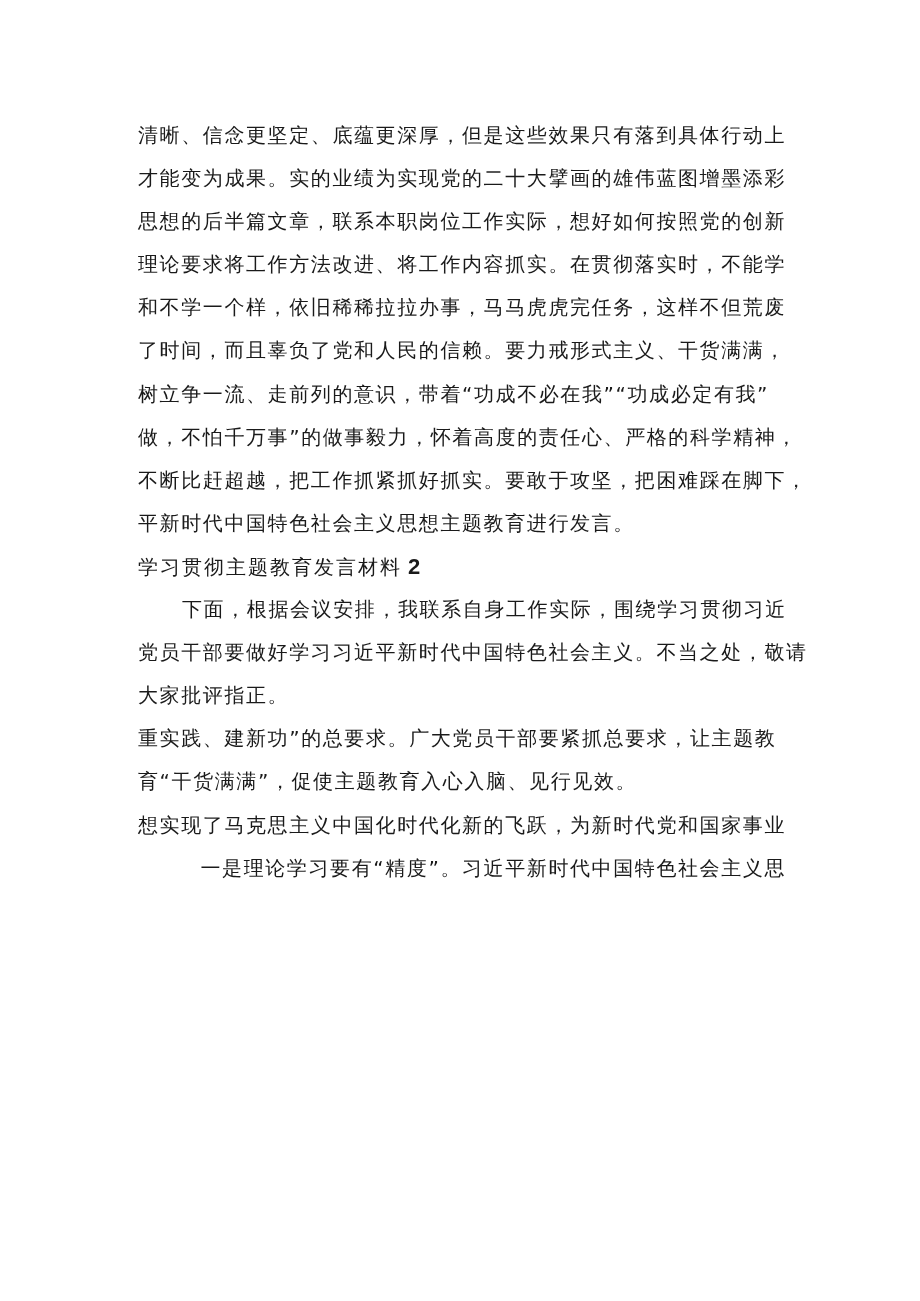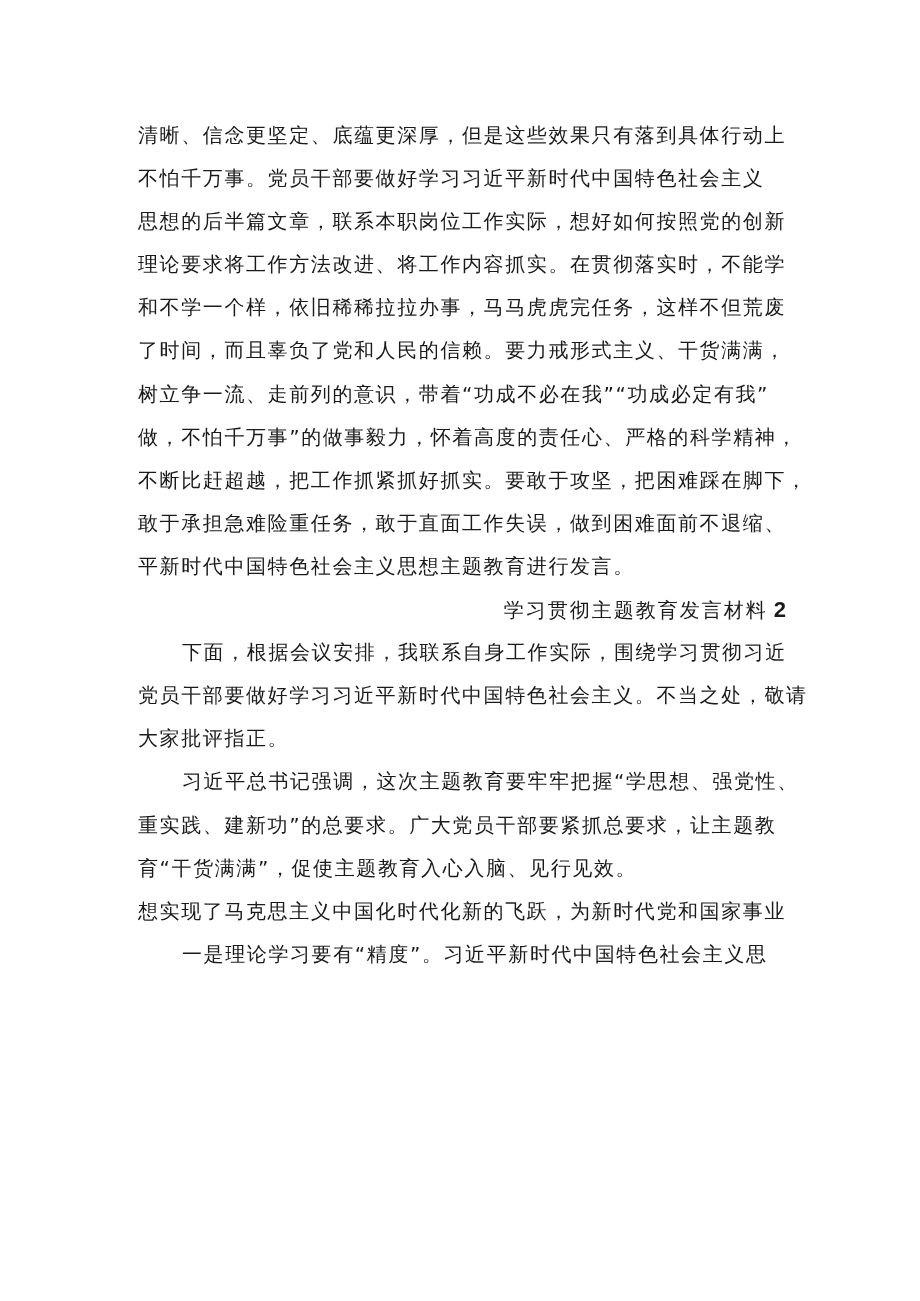--- a/index.html
+++ b/index.html
@@ -31,65 +31,64 @@
     }
     .line {
       height: 43.1px;
       line-height: 43.1px;
       font-size: 20px;
       white-space: nowrap;
       letter-spacing: 1.6px;
     }
     .line.indent {
       padding-left: 44px;
+      text-align: right;
     }
     .heading {
-      text-align: right;
+      text-align: left;
       letter-spacing: 2px;
     }
     .heading .num {
       font-family: "Liberation Sans", sans-serif;
       font-size: 22px;
       font-weight: bold;
       margin-left: 6px;
       letter-spacing: 0;
     }
   </style>
 </head>
 <body>
 
 <div class="page">
   <div class="content">
 
     <div>
       <div class="line">清晰、信念更坚定、底蕴更深厚，但是这些效果只有落到具体行动上</div>
-      <div class="line">不怕千万事。党员干部要做好学习习近平新时代中国特色社会主义</div>
+      <div class="line">才能变为成果。实的业绩为实现党的二十大擘画的雄伟蓝图增墨添彩</div>
       <div class="line">思想的后半篇文章，联系本职岗位工作实际，想好如何按照党的创新</div>
       <div class="line">理论要求将工作方法改进、将工作内容抓实。在贯彻落实时，不能学</div>
       <div class="line">和不学一个样，依旧稀稀拉拉办事，马马虎虎完任务，这样不但荒废</div>
       <div class="line">了时间，而且辜负了党和人民的信赖。要力戒形式主义、干货满满，</div>
       <div class="line">树立争一流、走前列的意识，带着“功成不必在我”“功成必定有我”</div>
       <div class="line">做，不怕千万事”的做事毅力，怀着高度的责任心、严格的科学精神，</div>
       <div class="line">不断比赶超越，把工作抓紧抓好抓实。要敢于攻坚，把困难踩在脚下，</div>
-      <div class="line">敢于承担急难险重任务，敢于直面工作失误，做到困难面前不退缩、</div>
       <div class="line">平新时代中国特色社会主义思想主题教育进行发言。</div>
     </div>
 
     <div class="line heading">
       <span>学习贯彻主题教育发言材料</span><span class="num">2</span>
     </div>
 
     <div>
       <div class="line indent">下面，根据会议安排，我联系自身工作实际，围绕学习贯彻习近</div>
       <div class="line">党员干部要做好学习习近平新时代中国特色社会主义。不当之处，敬请</div>
       <div class="line">大家批评指正。</div>
     </div>
 
     <div>
-      <div class="line indent">习近平总书记强调，这次主题教育要牢牢把握“学思想、强党性、</div>
       <div class="line">重实践、建新功”的总要求。广大党员干部要紧抓总要求，让主题教</div>
       <div class="line">育“干货满满”，促使主题教育入心入脑、见行见效。</div>
     </div>
 
     <div>
       <div class="line">想实现了马克思主义中国化时代化新的飞跃，为新时代党和国家事业</div>
       <div class="line indent">一是理论学习要有“精度”。习近平新时代中国特色社会主义思</div>
     </div>
 
   </div>

